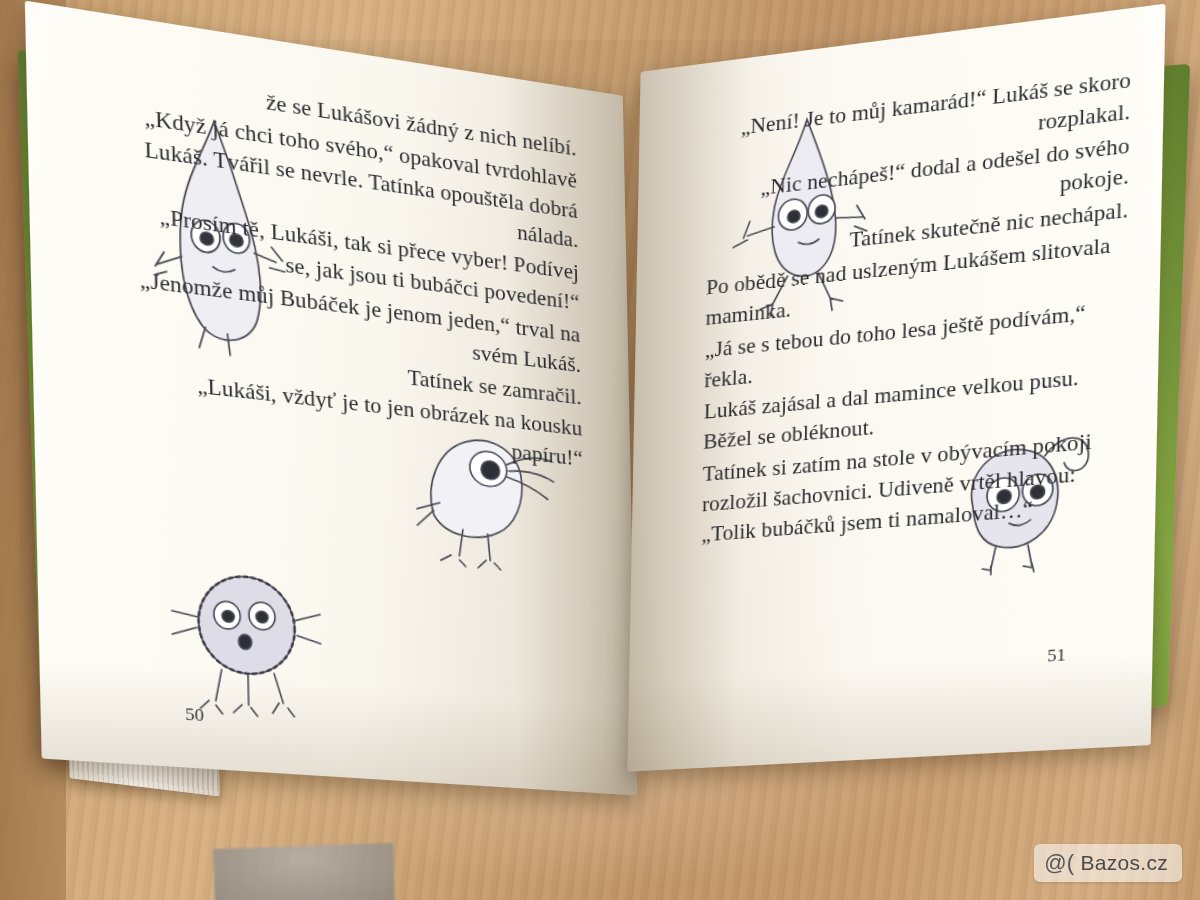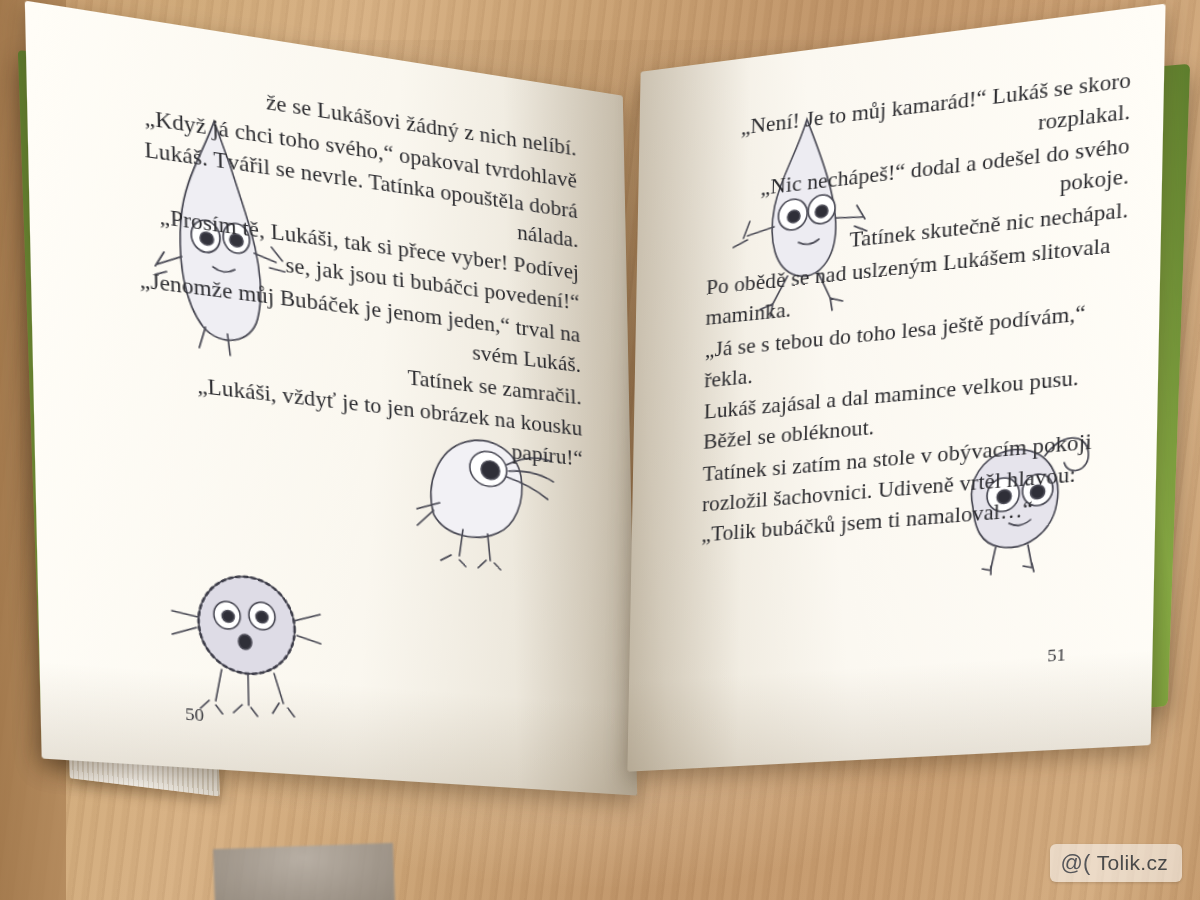--- a/index.html
+++ b/index.html
@@ -354,16 +354,16 @@
         <p class="p">Tatínek si zatím na stole v obývacím pokoji rozložil šachovnici. Udiveně vrtěl hlavou: „Tolik bubáčků jsem ti namaloval…“</p>
       </div>
 
       <div class="folio folio-right">51</div>
     </div>
 
   </div>
 
   <div class="watermark">
     <span class="at">@(</span>
-    <span>Tolik.cz</span>
+    <span>Bazos.cz</span>
   </div>
 
 </div>
 
 </body></html>

